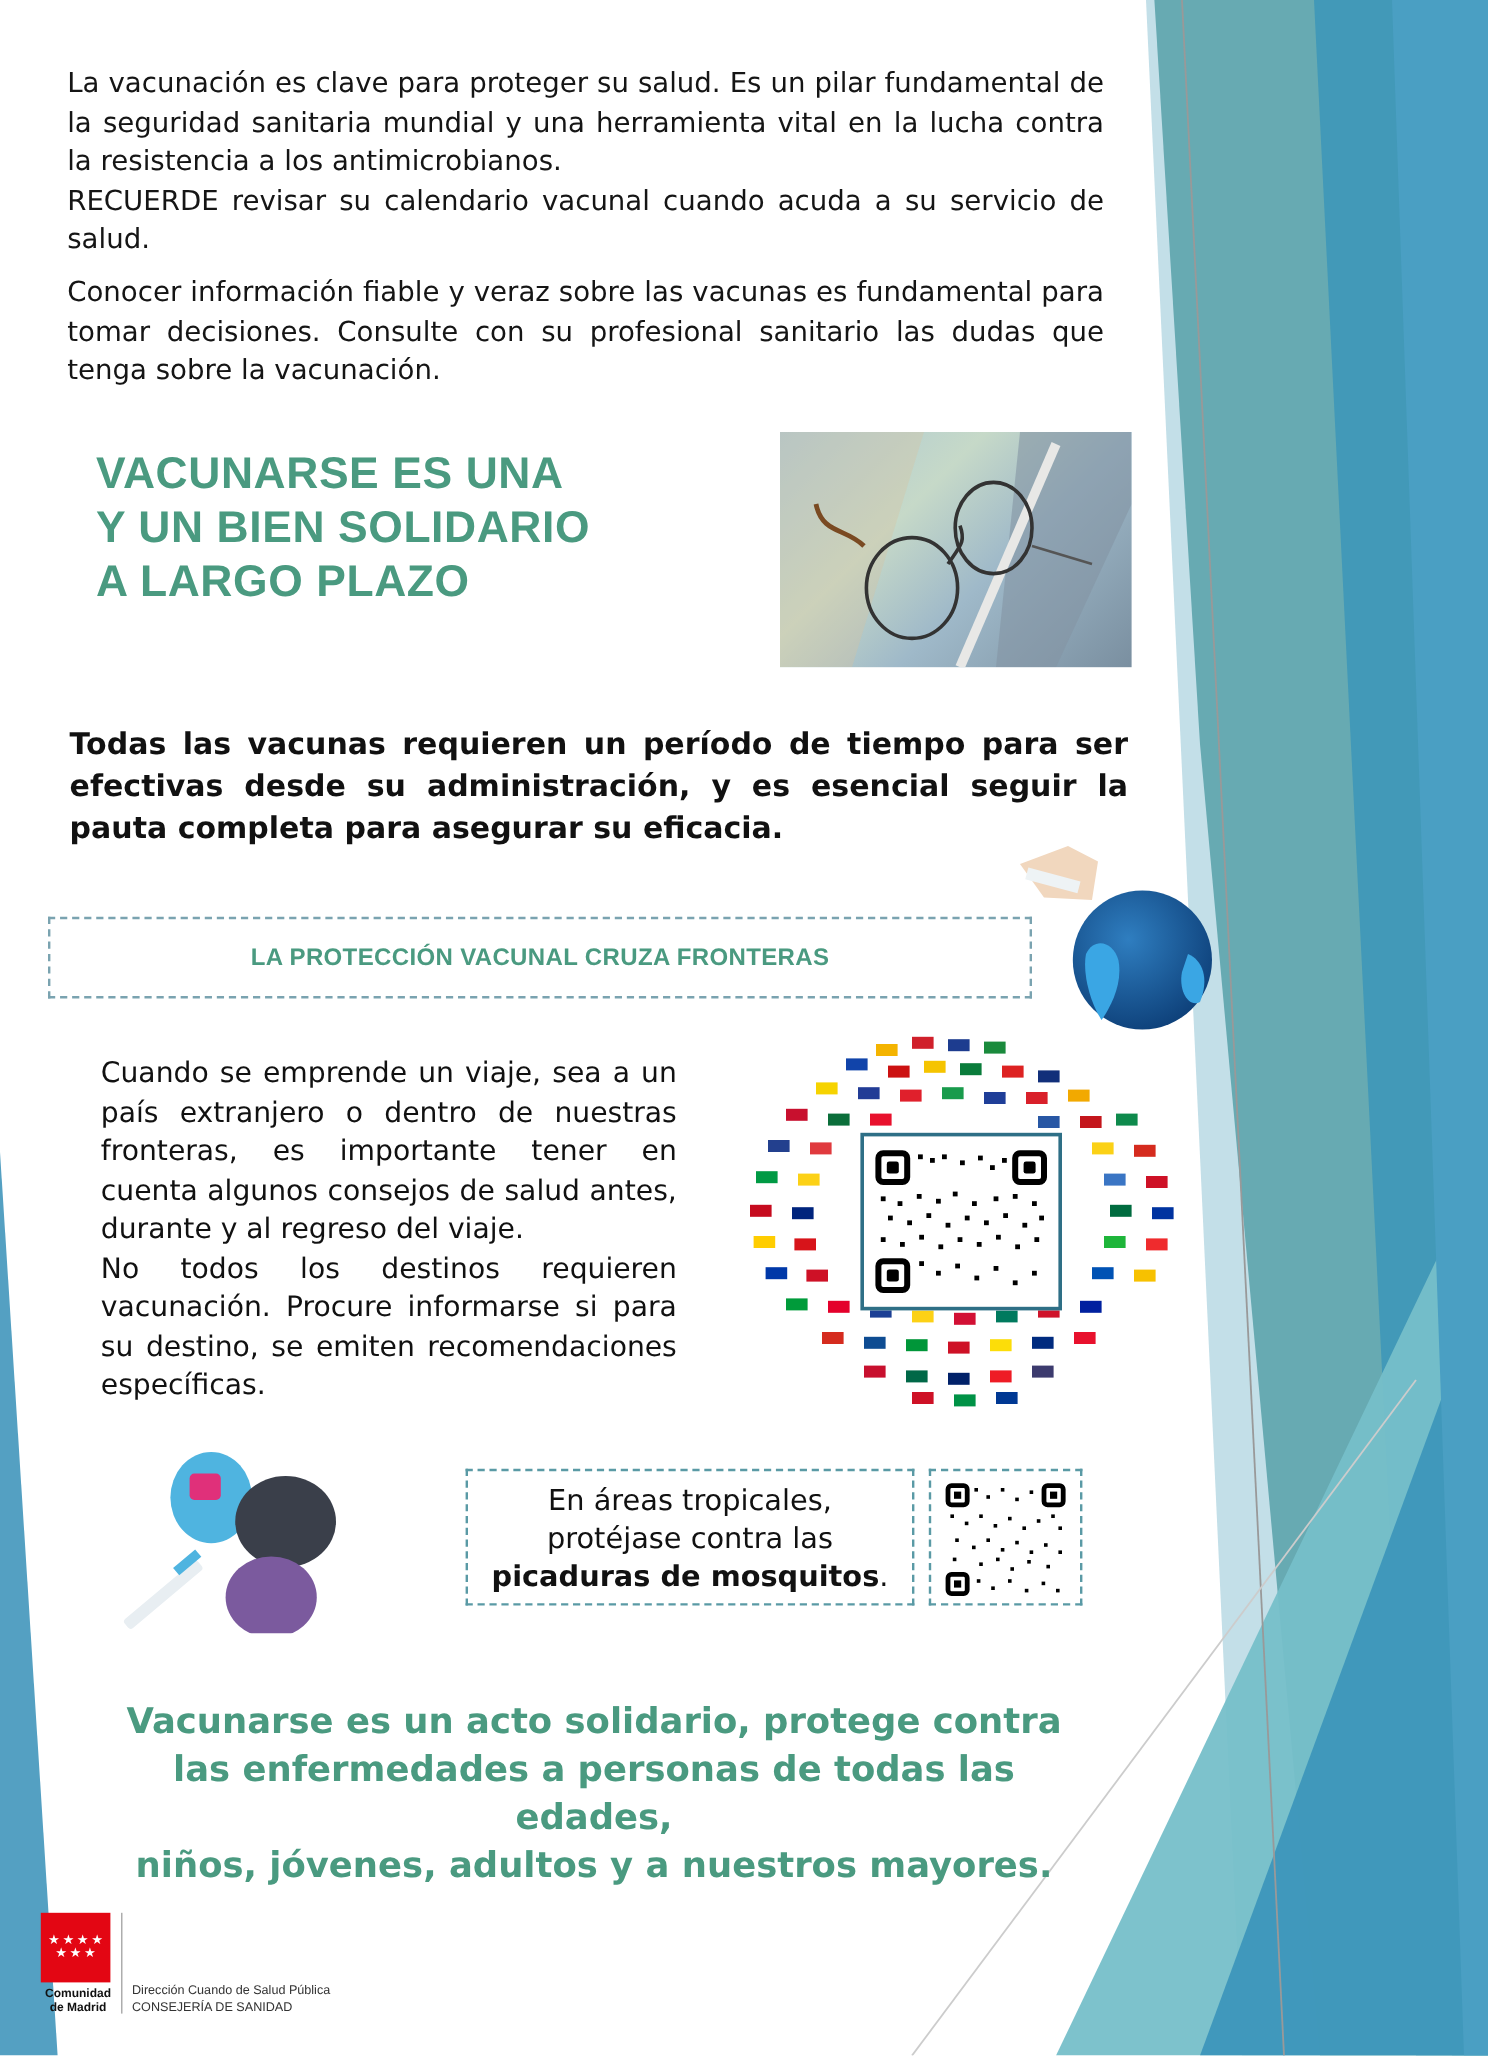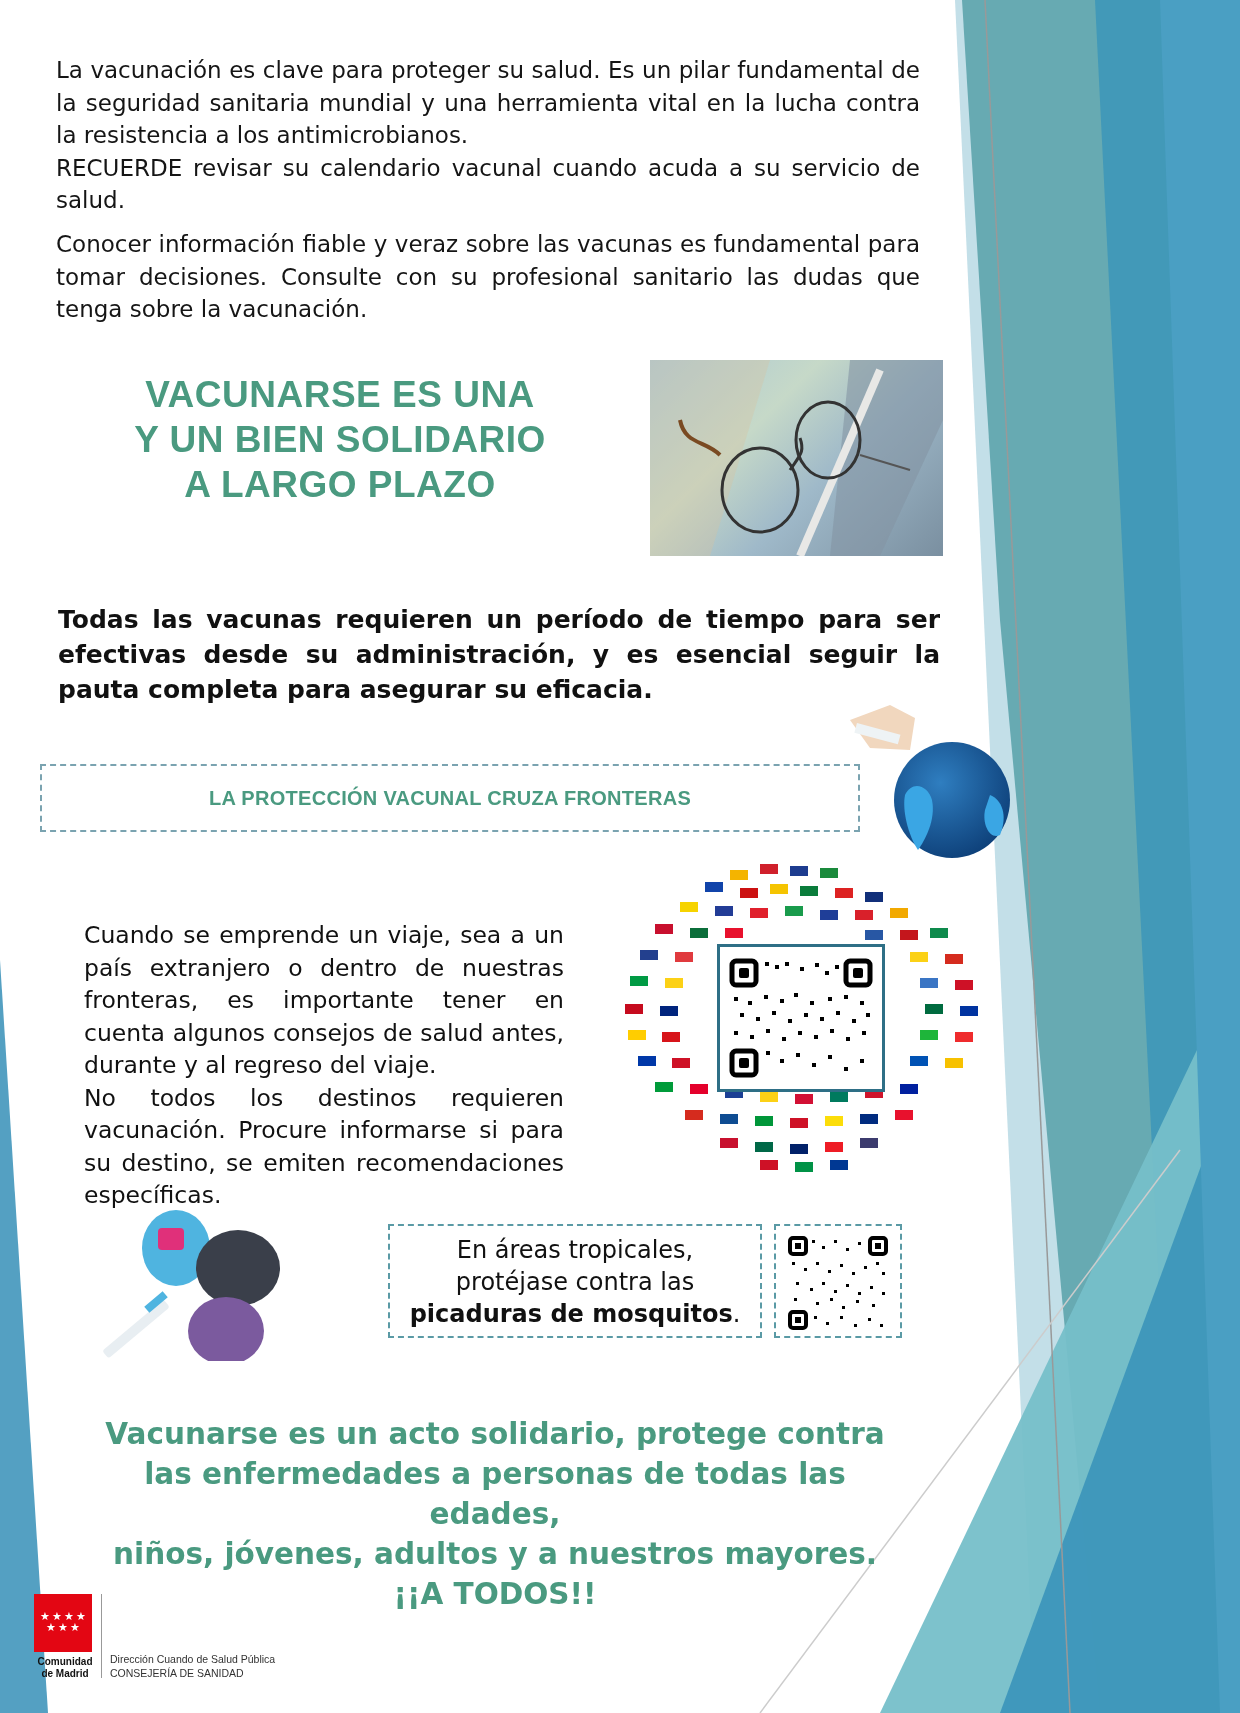--- a/index.html
+++ b/index.html
@@ -4,29 +4,29 @@
 <style>
   html, body { margin:0; padding:0; }
   body { width:1240px; height:1713px; position:relative; overflow:hidden; background:#ffffff;
          font-family: "DejaVu Sans", sans-serif; color:#111; }
   .deco { position:absolute; left:0; top:0; width:1240px; height:1713px; pointer-events:none; }
   .txt { position:absolute; }
   .body-text { font-size:23px; line-height:32.5px; text-align:justify; color:#151515; }
   .body-text b { font-weight:normal; }
   .p1 { left:56px; top:54px; width:864px; }
   .p2 { left:56px; top:228px; width:864px; }
-  .headline { left:80px; top:372px; width:520px; text-align:center; color:#4a9a80; font-weight:bold;
+  .headline { left:80px; top:372px; width:520px; color:#4a9a80; font-weight:bold;
               font-size:37px; line-height:45px; font-family:"Liberation Sans", sans-serif; letter-spacing:0.5px; }
   .photo { position:absolute; left:650px; top:360px; width:293px; height:196px; overflow:hidden;
            background:linear-gradient(135deg,#a9c7d6 0%,#c6d9c8 35%,#9fb9c9 60%,#7a8fa0 100%); }
   .p3 { left:58px; top:602px; width:882px; font-size:25px; line-height:35px; font-weight:bold; text-align:justify; color:#111; }
   .banner { position:absolute; left:40px; top:764px; width:820px; height:68px; border:2px dashed #7aa3b0;
             box-sizing:border-box; display:flex; align-items:center; justify-content:center; }
   .banner span { color:#4a9a80; font-weight:bold; font-size:20px; font-family:"Liberation Sans", sans-serif; letter-spacing:0.3px; }
-  .p4 { left:84px; top:878px; width:480px; font-size:23.5px; line-height:32.5px; text-align:justify; color:#111;margin-top:41px; }
+  .p4 { left:84px; top:878px; width:480px; font-size:23.5px; line-height:32.5px; text-align:justify; color:#111; }
   .flags { position:absolute; left:610px; top:858px; width:380px; height:320px; }
   .qr-big { position:absolute; left:717px; top:944px; width:168px; height:148px; background:#fff;
             border:3px solid #2e6f86; box-sizing:border-box; }
   .mosq-box { position:absolute; left:388px; top:1224px; width:374px; height:114px; border:2px dashed #5a9aa5;
               box-sizing:border-box; text-align:center; font-size:24px; line-height:32px; padding-top:8px; color:#111; }
   .qr-box { position:absolute; left:774px; top:1224px; width:128px; height:114px; border:2px dashed #5a9aa5; box-sizing:border-box; }
   .closing { left:80px; top:1414px; width:830px; text-align:center; color:#4a9a80; font-weight:bold;
              font-size:29.5px; line-height:40px; }
   .logo-red { position:absolute; left:34px; top:1594px; width:58px; height:58px; background:#e30613; }
   .logo-name { position:absolute; left:34px; top:1656px; width:62px; font-size:10px; line-height:12px; font-weight:bold; color:#111;
@@ -288,21 +288,20 @@
         <rect x="92" y="92" width="3" height="3"></rect>
         <rect x="104" y="98" width="3" height="3"></rect>
     </g>
   </svg>
 </div>
 
 <div class="txt closing">
   <div>Vacunarse es un acto solidario, protege contra</div>
   <div>las enfermedades a personas de todas las edades,</div>
   <div>niños, jóvenes, adultos y a nuestros mayores.</div>
-  <div>¡¡A TODOS!!</div>
 </div>
 
 <div class="logo-red">
   <svg width="58" height="58" viewBox="0 0 58 58">
     <g fill="#fff" font-size="11" font-family="DejaVu Sans, sans-serif">
       <text x="6" y="26">★</text>
         <text x="18" y="26">★</text>
         <text x="30" y="26">★</text>
         <text x="42" y="26">★</text>
       <text x="12" y="37">★</text>

